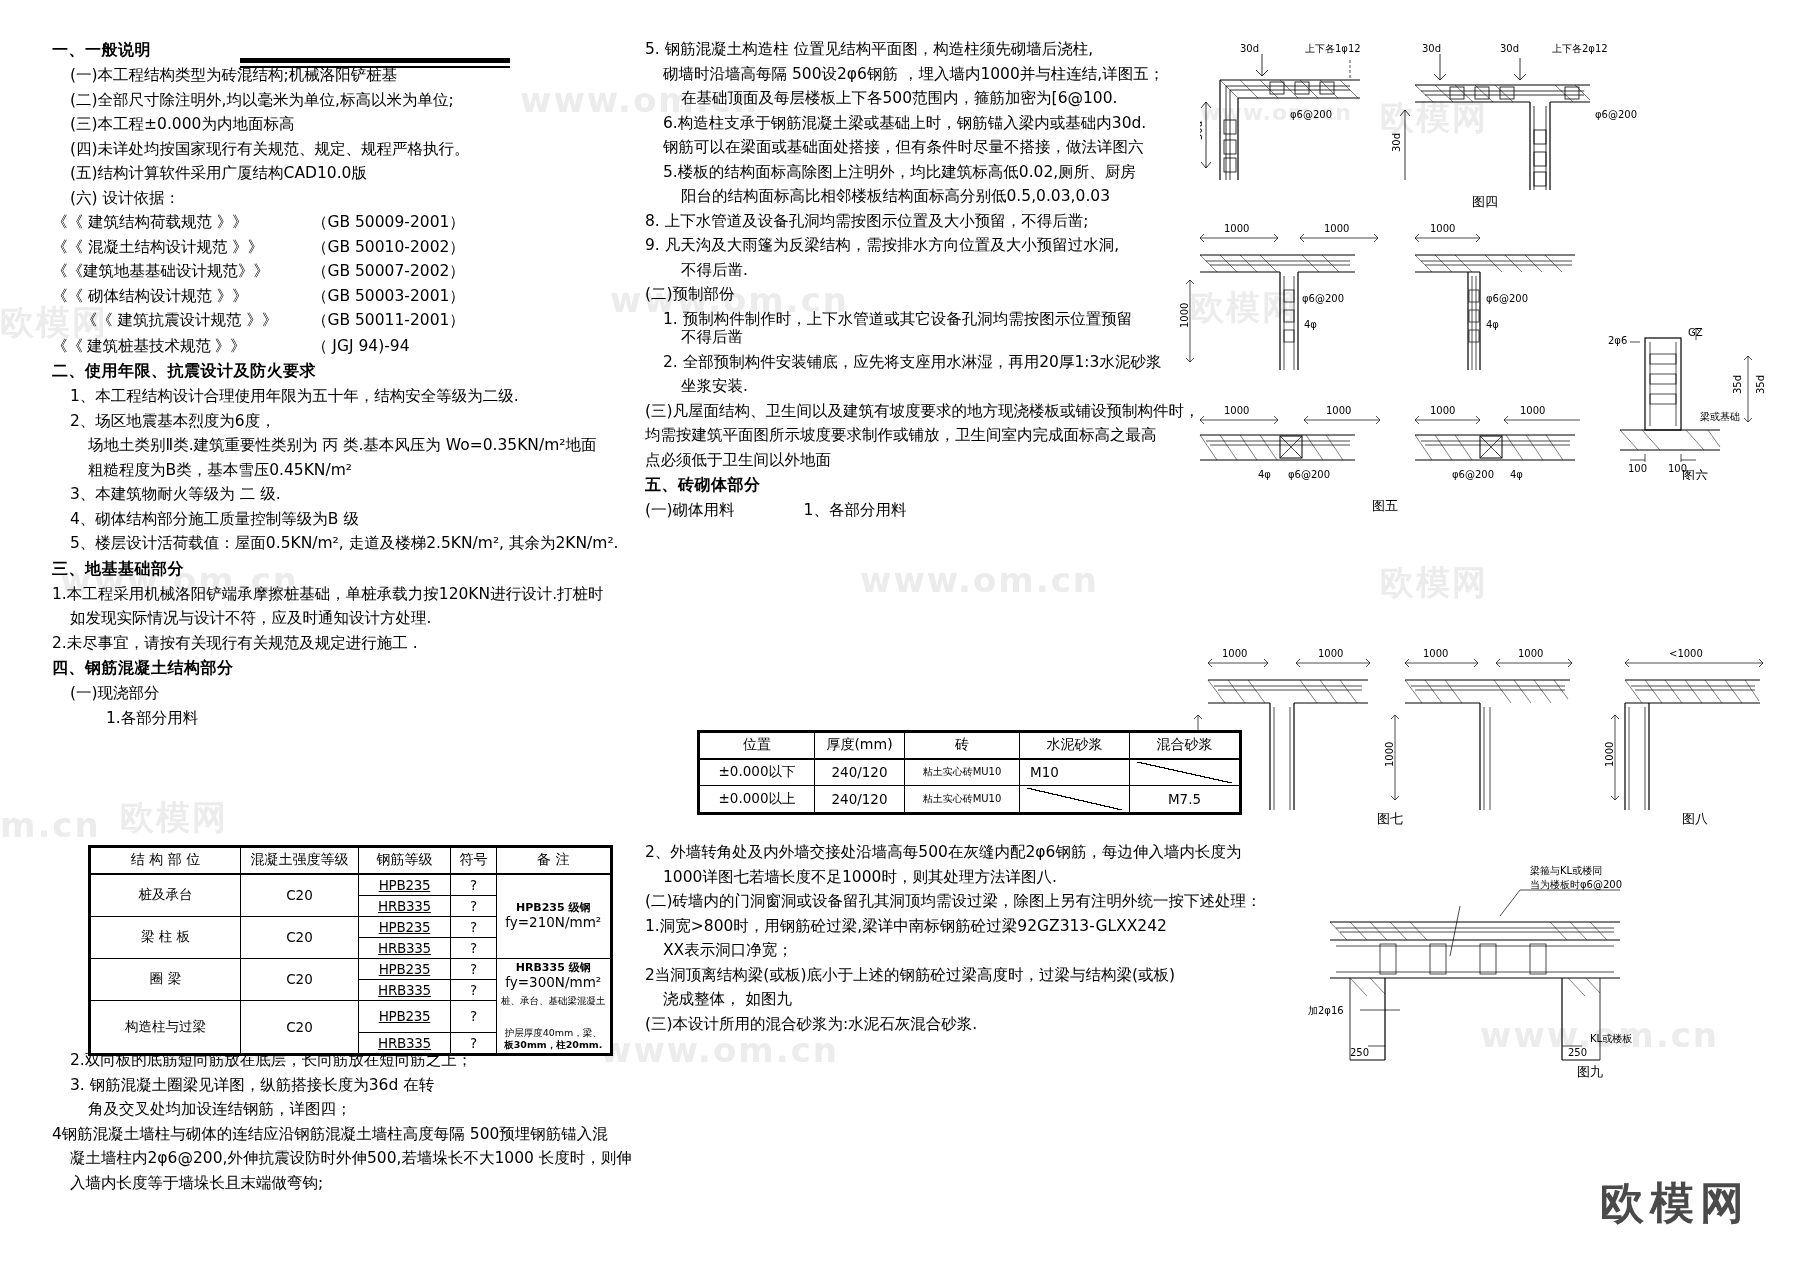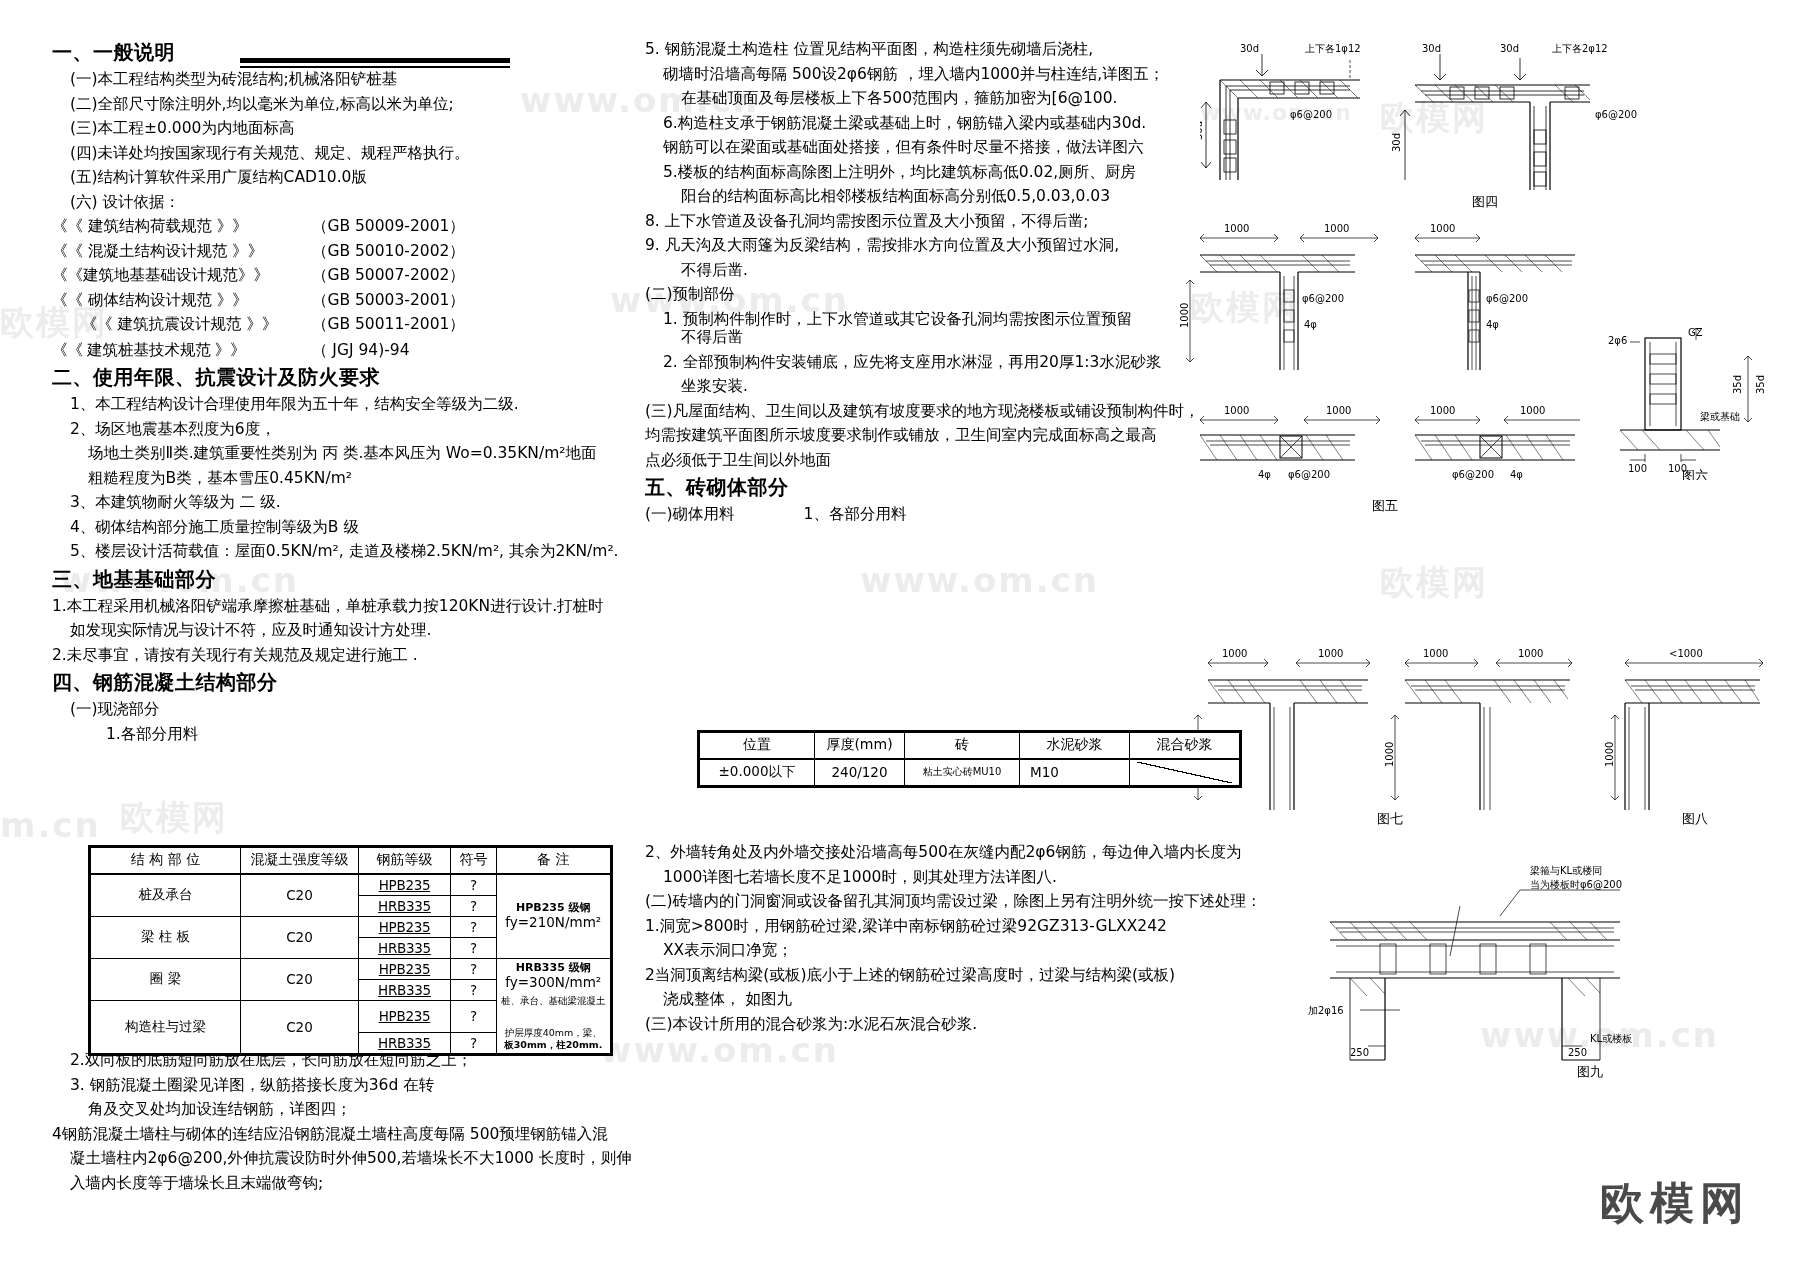--- a/index.html
+++ b/index.html
@@ -29,21 +29,21 @@
   .wm-url { font-size:22px; color:#ededee; letter-spacing:1px; }
   .wm-big {
     position:absolute; right:50px; bottom:30px;
     font-size:44px; font-weight:bold; color:#4a4a4a;
     letter-spacing:6px; z-index:5;
   }
 
   
   .col { position:absolute; z-index:2; }
   .ln { white-space:nowrap; font-size:15.5px; line-height:1.0; margin-bottom:9px; }
-  .h1 { font-weight:bold; font-size:20px; margin-bottom:10px; letter-spacing:0.5px;font-family:Liberation Serif, serif;}
+  .h1 { font-weight:bold; font-size:16px; margin-bottom:10px; letter-spacing:0.5px;font-family:Liberation Serif, serif;}
   .ind1 { padding-left:18px; }
   .ind2 { padding-left:36px; }
   .ind3 { padding-left:54px; }
 
   .title {
     position:absolute; left:238px; top:8px; z-index:3;
     font-size:42px; font-weight:bold; letter-spacing:18px;
     white-space:nowrap;
   }
   .title-rule1 { position:absolute; left:240px; top:58px; width:270px; height:5px; background:#000; z-index:3;}
@@ -277,20 +277,27 @@
           </tr>
         </thead>
         <tbody>
           <tr>
             <td style="height:27px;">±0.000以下</td>
             <td>240/120</td>
             <td style="font-size:10px;">粘土实心砖MU10</td>
             <td style="text-align:left;padding-left:10px;">M10</td>
             <td class="xmark"></td>
           </tr>
+          <tr>
+            <td style="height:27px;">±0.000以上</td>
+            <td>240/120</td>
+            <td style="font-size:10px;">粘土实心砖MU10</td>
+            <td class="xmark"></td>
+            <td>M7.5</td>
+          </tr>
         </tbody>
       </table>
     </div>
   </div>
 
   <div class="col" style="left:645px;top:845px;width:560px;">
     <div class="ln">2、外墙转角处及内外墙交接处沿墙高每500在灰缝内配2φ6钢筋，每边伸入墙内长度为</div>
     <div class="ln ind1">1000详图七若墙长度不足1000时，则其处理方法详图八.</div>
     <div class="ln">(二)砖墙内的门洞窗洞或设备留孔其洞顶均需设过梁，除图上另有注明外统一按下述处理：</div>
     <div class="ln">1.洞宽&gt;800时，用钢筋砼过梁,梁详中南标钢筋砼过梁92GZ313-GLXX242</div>

